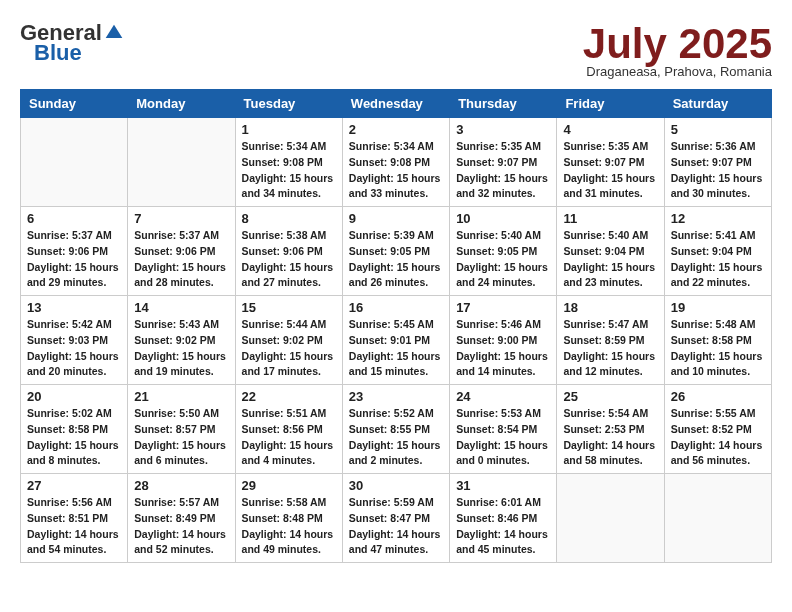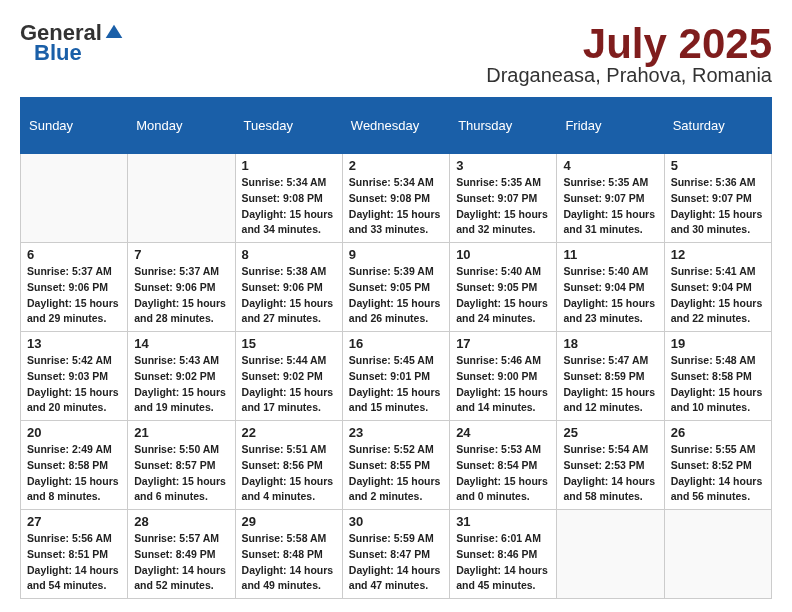--- a/index.html
+++ b/index.html
@@ -43,35 +43,35 @@
     }
     .title-block {
       text-align: right;
     }
     .month-title {
       font-size: 42px;
       font-weight: bold;
       color: #7f1d1d;
     }
     .subtitle {
-      font-size: 20px;
+      font-size: 13px;
       color: #333;
       margin-top: -4px;
     }
     .calendar {
       width: 100%;
       border-collapse: collapse;
       border: 1px solid #ccc;
     }
     .calendar th {
       background-color: #1a5fa8;
       color: #fff;
       font-size: 13px;
-      font-weight: normal;
-      padding: 20px 8px;
+      font-weight: bold;
+      padding: 6px 8px;
       text-align: left;
       border: 1px solid #1a5fa8;
     }
     .calendar td {
       vertical-align: top;
       border: 1px solid #ccc;
       padding: 4px 6px;
       width: 107px;
       min-height: 80px;
       font-size: 10.5px;
@@ -207,21 +207,21 @@
           <div class="day-info"><span>Sunrise: 5:47 AM</span><br><span>Sunset: 8:59 PM</span><br><span>Daylight: 15 hours and 12 minutes.</span><br></div>
         </td>
         <td>
           <span class="day-num">19</span>
           <div class="day-info"><span>Sunrise: 5:48 AM</span><br><span>Sunset: 8:58 PM</span><br><span>Daylight: 15 hours and 10 minutes.</span><br></div>
         </td>
       </tr>
       <tr class="week-row">
         <td>
           <span class="day-num">20</span>
-          <div class="day-info"><span>Sunrise: 2:49 AM</span><br><span>Sunset: 8:58 PM</span><br><span>Daylight: 15 hours and 8 minutes.</span><br></div>
+          <div class="day-info"><span>Sunrise: 5:02 AM</span><br><span>Sunset: 8:58 PM</span><br><span>Daylight: 15 hours and 8 minutes.</span><br></div>
         </td>
         <td>
           <span class="day-num">21</span>
           <div class="day-info"><span>Sunrise: 5:50 AM</span><br><span>Sunset: 8:57 PM</span><br><span>Daylight: 15 hours and 6 minutes.</span><br></div>
         </td>
         <td>
           <span class="day-num">22</span>
           <div class="day-info"><span>Sunrise: 5:51 AM</span><br><span>Sunset: 8:56 PM</span><br><span>Daylight: 15 hours and 4 minutes.</span><br></div>
         </td>
         <td>

